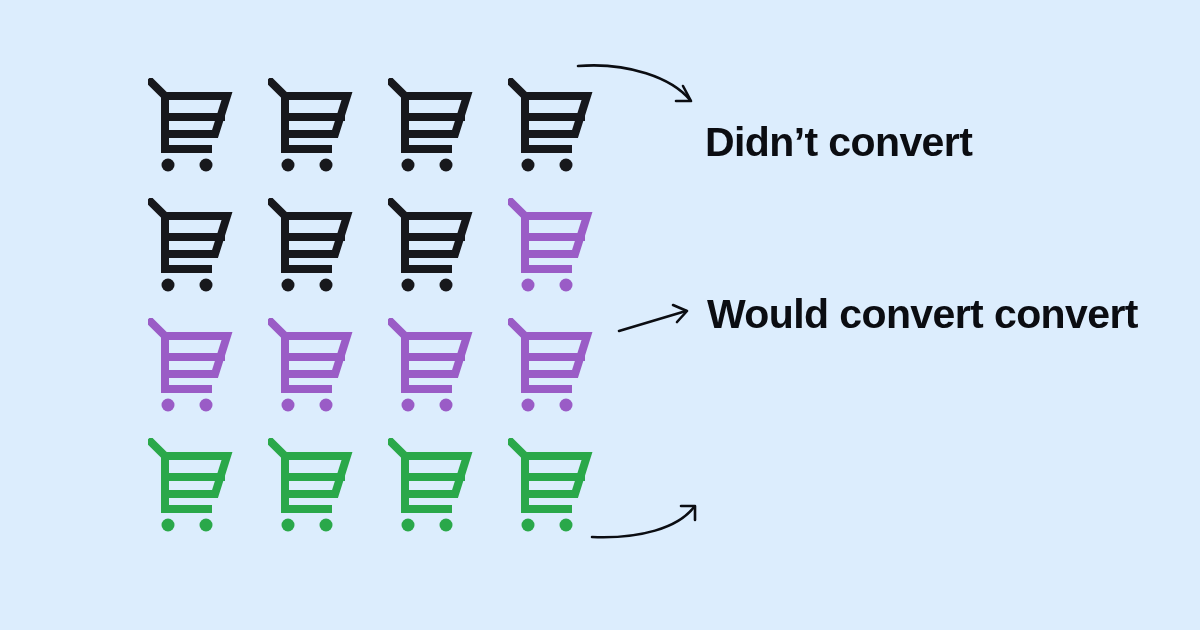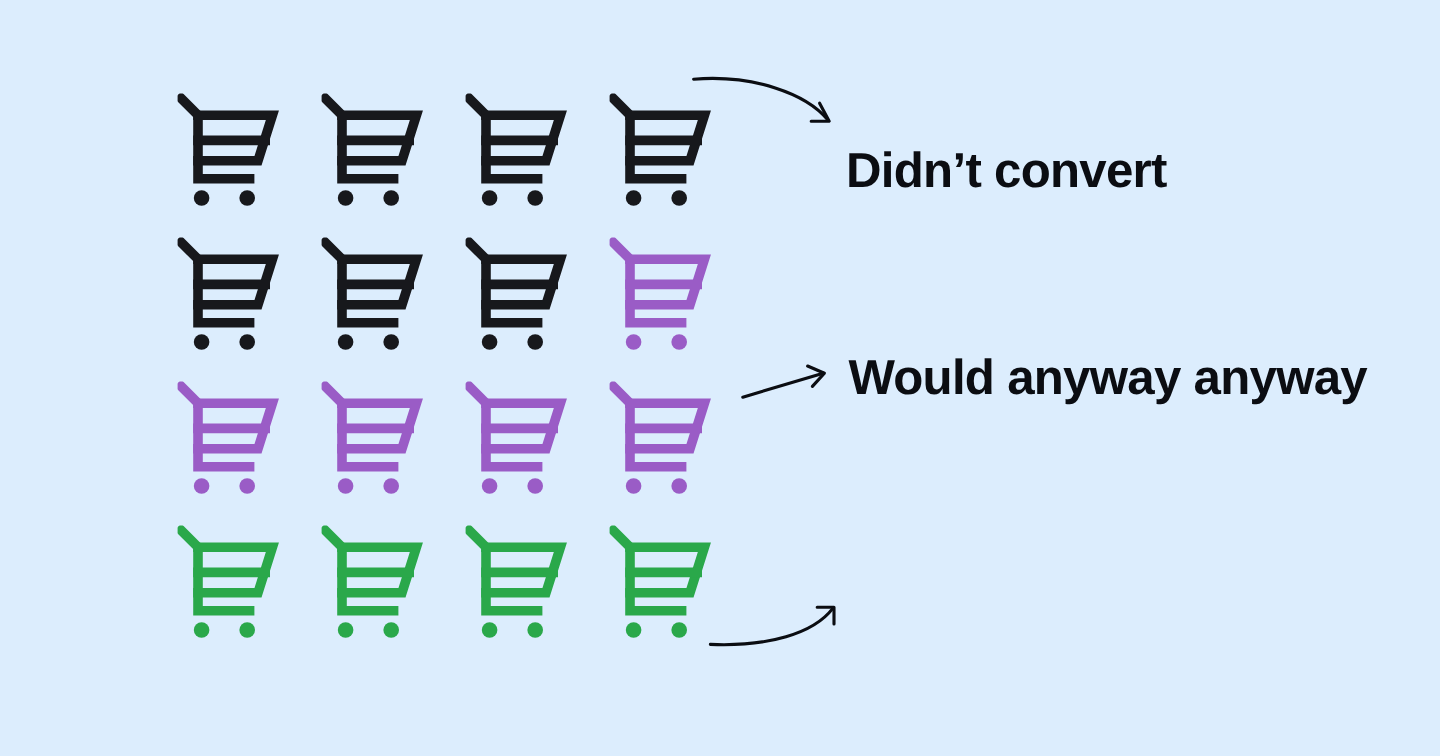--- a/index.html
+++ b/index.html
@@ -224,21 +224,21 @@
           <path d="M 17 18 L 79 18 L 67 56 L 17 56" fill="none" stroke="#2aa84a" stroke-width="8" stroke-linecap="square" stroke-linejoin="miter"></path>
           <path d="M 17 39 L 73 39" fill="none" stroke="#2aa84a" stroke-width="8" stroke-linecap="square" stroke-linejoin="miter"></path>
           <circle cx="20" cy="87" r="6.5" fill="#2aa84a"></circle>
           <circle cx="58" cy="87" r="6.5" fill="#2aa84a"></circle>
         </svg>
       </div>
     </div>
 
   <div class="labels">
     <div class="label" id="label-didnt-convert">Didn’t convert</div>
-    <div class="label" id="label-would-convert">Would anyway anyway</div>
+    <div class="label" id="label-would-convert">Would convert convert</div>
   </div>
 
   <div class="arrows">
     <svg viewBox="0 0 1200 630" xmlns="http://www.w3.org/2000/svg" id="arrow-layer">
         <g>
           <path d="M 578 66 C 628 62 672 78 690 100" class="arrow-path"></path>
           <path d="M 683 86 L 691 101 L 676 101" class="arrow-path"></path>
         </g>
         <g>
           <path d="M 619 331 L 686 311" class="arrow-path"></path>

